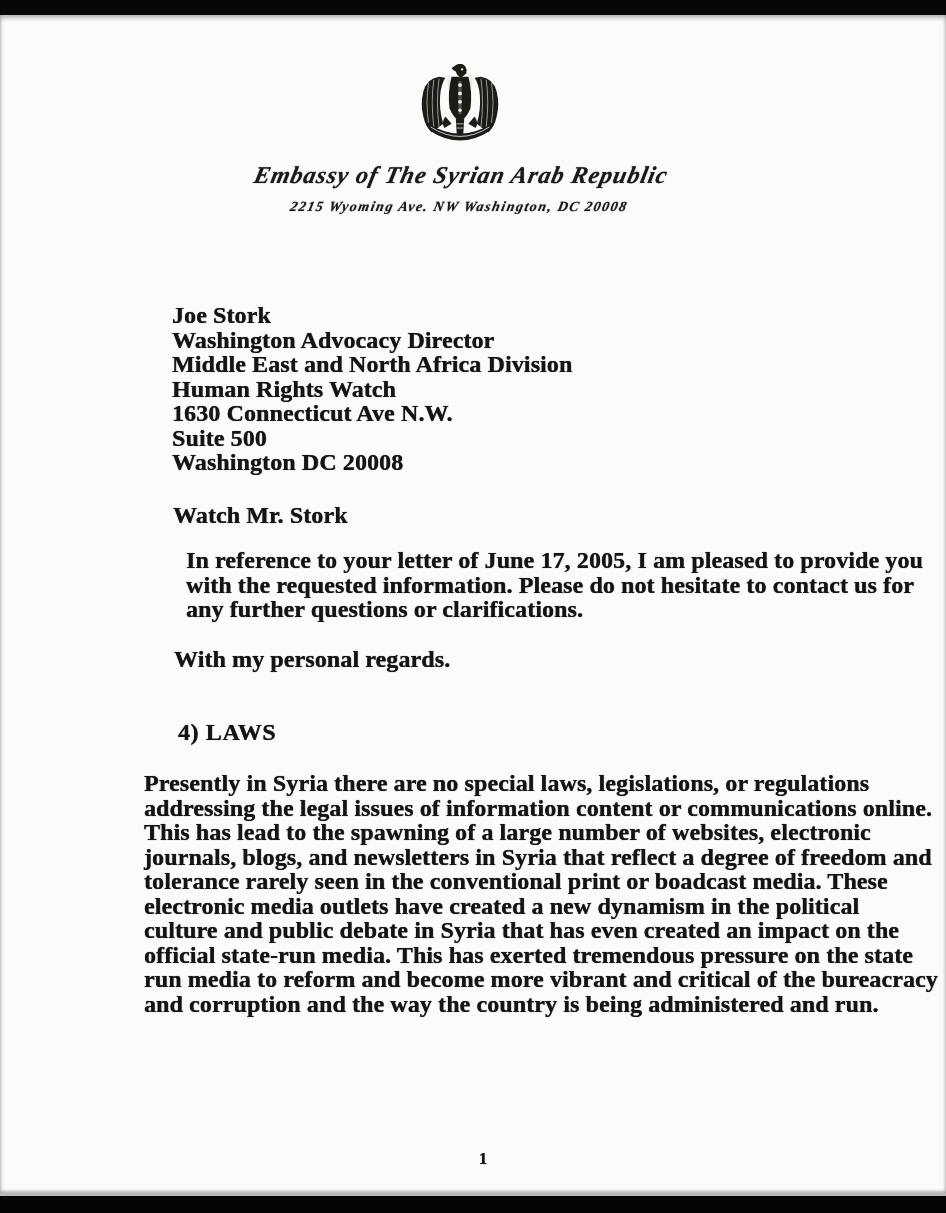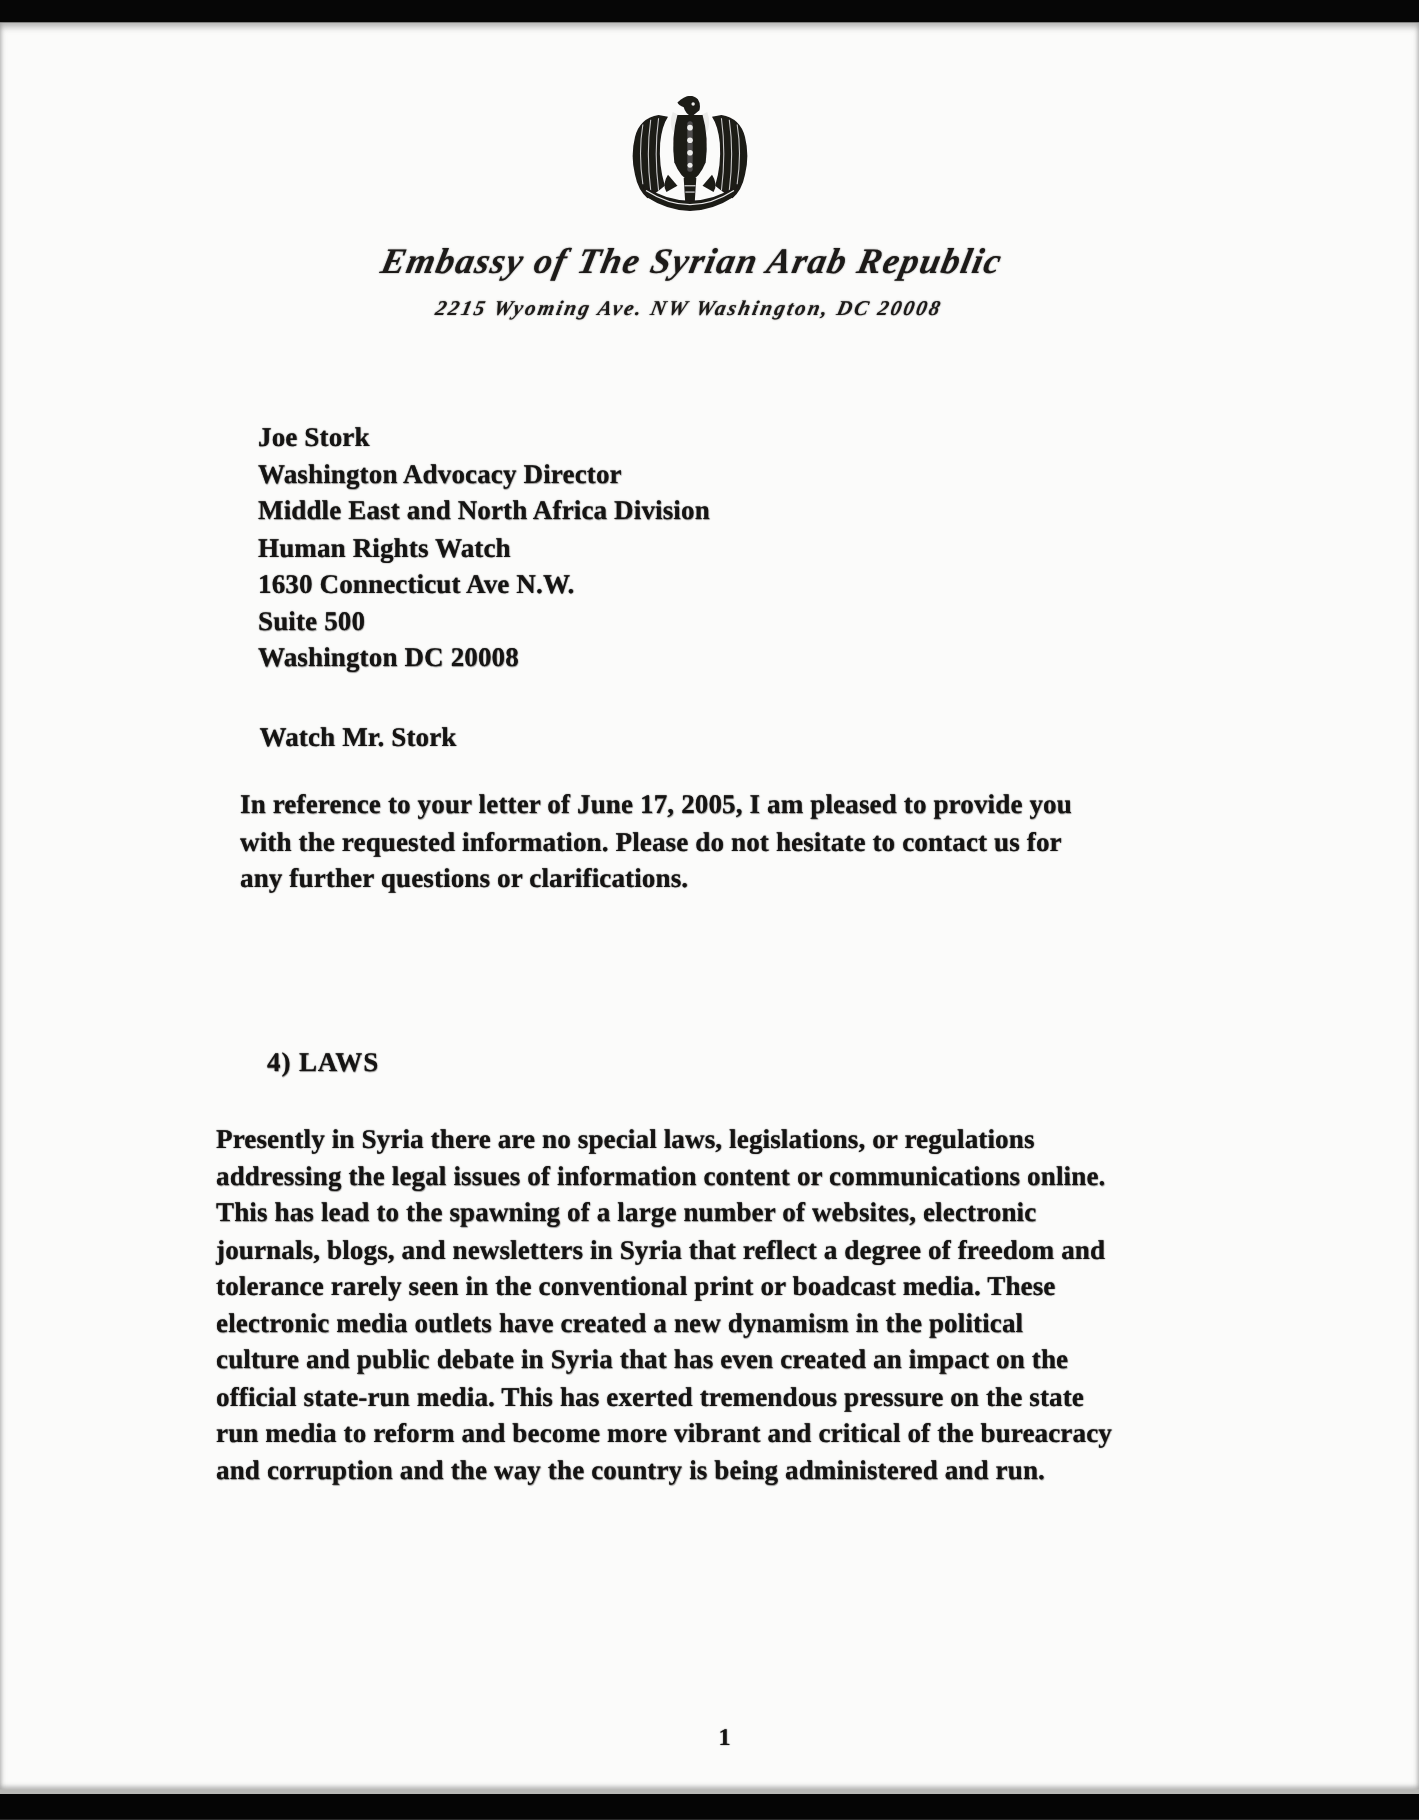--- a/index.html
+++ b/index.html
@@ -22,25 +22,26 @@
   .bottom-bar{
     position:absolute;left:0;top:1196px;width:946px;height:17px;
     background:#050505;
   }
   .ink{
     color:#151413;
     text-shadow:0 0 .8px rgba(20,18,16,.78), .4px .4px .6px rgba(20,18,16,.35);
   }
   .body-text{
     position:absolute;
-    font-size:18px;
+    font-size:24px;
     font-weight:700;
     line-height:24.5px;
     letter-spacing:.1px;
     white-space:pre;
+    margin-top:24px;
   }
   .emblem{
     position:absolute;left:416px;top:64px;width:88px;height:82px;
   }
   .script-line{
     position:absolute;left:0;width:946px;text-align:center;
     font-style:italic;font-weight:700;
     transform:skewX(-12deg);
     color:#1c1a18;
     text-shadow:0 0 1px rgba(25,22,20,.7);
@@ -118,24 +119,25 @@
   <div class="body-text ink" style="left:172px;top:279px;">Joe Stork
 Washington Advocacy Director
 Middle East and North Africa Division
 Human Rights Watch
 1630 Connecticut Ave N.W.
 Suite 500
 Washington DC 20008</div>
 
   <div class="body-text ink" style="left:173px;top:479px;">Watch Mr. Stork</div>
 
-  <div class="body-text ink" style="left:160px;top:524px;">In reference to your letter of June 17, 2005, I am pleased to provide you
+  <div class="body-text ink" style="left:186px;top:524px;">In reference to your letter of June 17, 2005, I am pleased to provide you
 with the requested information. Please do not hesitate to contact us for
 any further questions or clarifications.</div>
 
+  <div class="body-text ink" style="left:174px;top:623px;">With my personal regards.</div>
 
   <div class="body-text ink" style="left:178px;top:696px;letter-spacing:.6px;">4) LAWS</div>
 
   <div class="body-text ink" style="left:144px;top:747px;">Presently in Syria there are no special laws, legislations, or regulations
 addressing the legal issues of information content or communications online.
 This has lead to the spawning of a large number of websites, electronic
 journals, blogs, and newsletters in Syria that reflect a degree of freedom and
 tolerance rarely seen in the conventional print or boadcast media. These
 electronic media outlets have created a new dynamism in the political
 culture and public debate in Syria that has even created an impact on the

